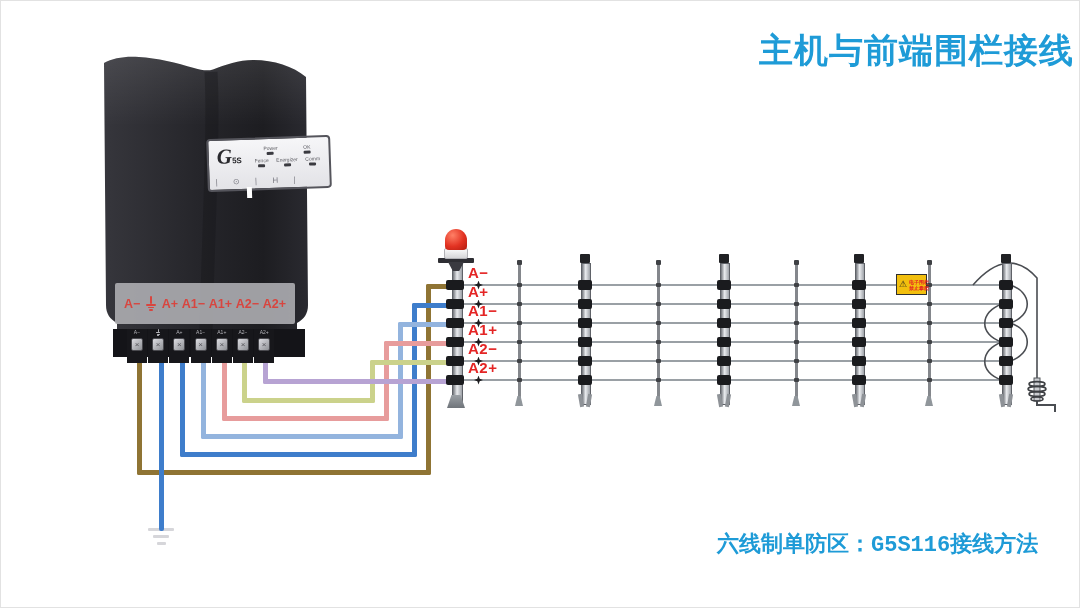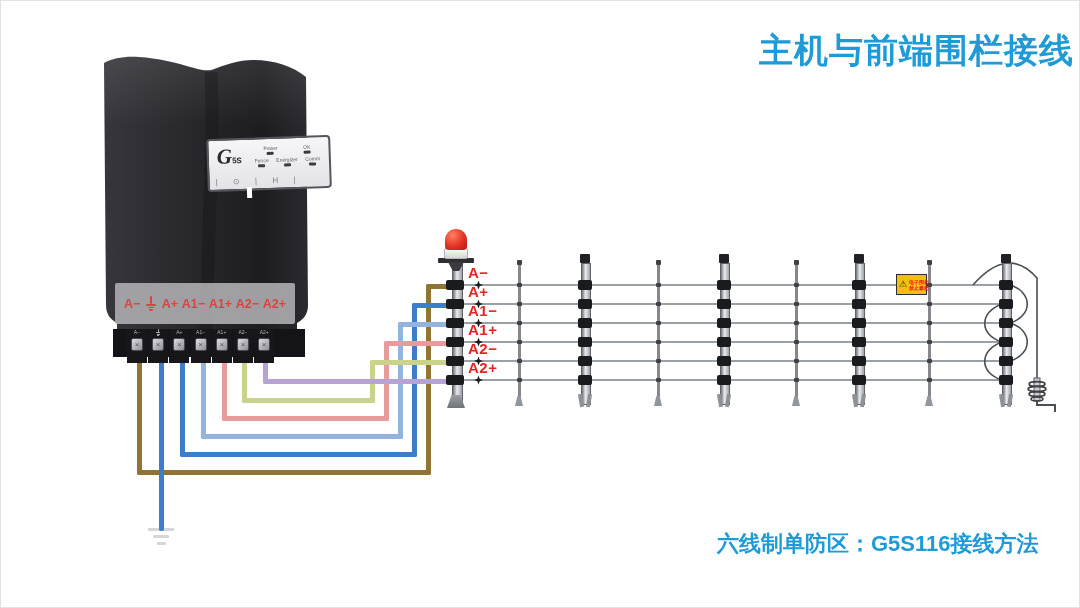--- a/index.html
+++ b/index.html
@@ -69,21 +69,21 @@
   #gndsym div{position:absolute;height:3px;border-radius:1px;z-index:2;}
   
   .beacon{position:absolute;z-index:4;}
 </style>
 </head>
 <body>
 
 <div id="stage">
 
   <div id="title" style="color: rgb(30, 155, 215);">主机与前端围栏接线</div>
-  <div id="foot1" style="color: rgb(30, 155, 215);">六线制单防区：G5S116接线方法</div>
+  <div id="foot1" style="color: rgb(30, 155, 215); font-family: Liberation Mono, monospace;">六线制单防区：G5S116接线方法</div>
 
   <svg class="abs" style="left:98px;top:54px;z-index:6;" width="216" height="284" viewBox="0 0 216 284">
     <defs>
       <linearGradient id="devG" x1="0" y1="0" x2="1" y2="0">
         <stop offset="0" stop-color="#36363c"></stop>
           <stop offset="0.45" stop-color="#26262b"></stop>
         <stop offset="0.78" stop-color="#1d1d21"></stop>
           <stop offset="1" stop-color="#2a2a30"></stop>
       </linearGradient>
       <linearGradient id="devV" x1="0" y1="0" x2="0" y2="1">

